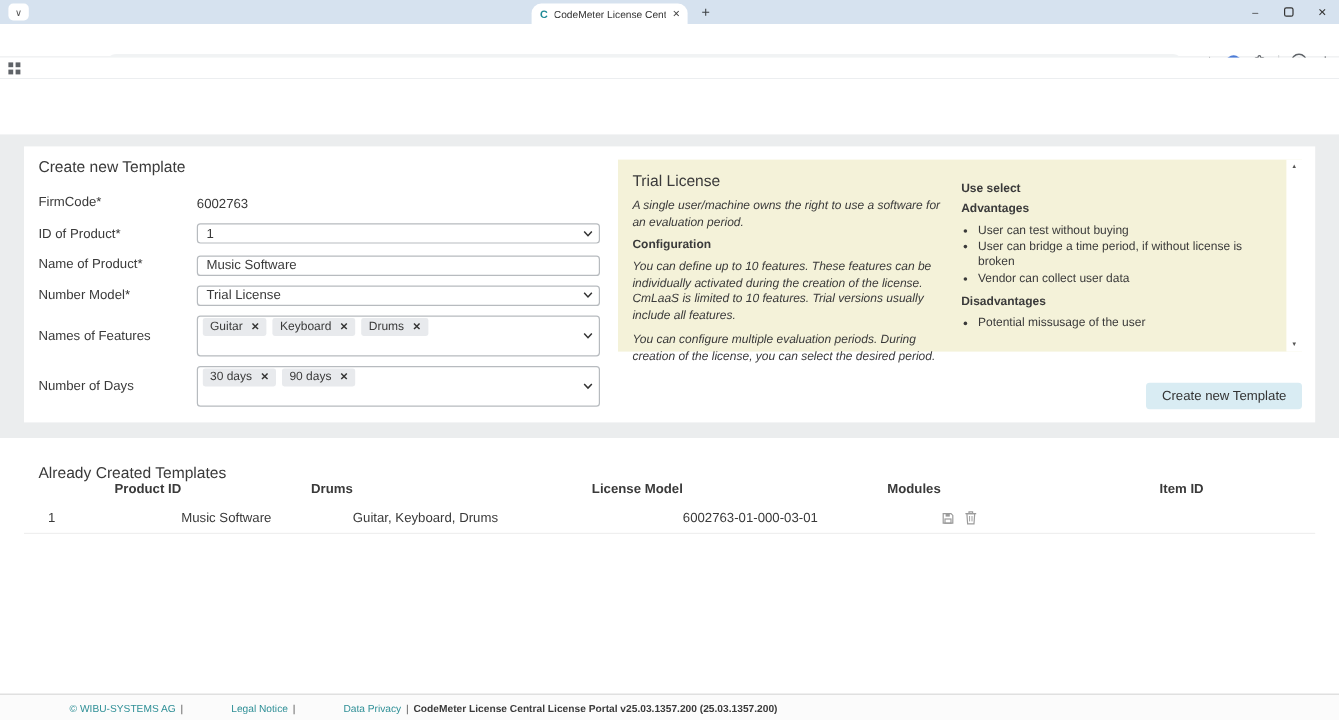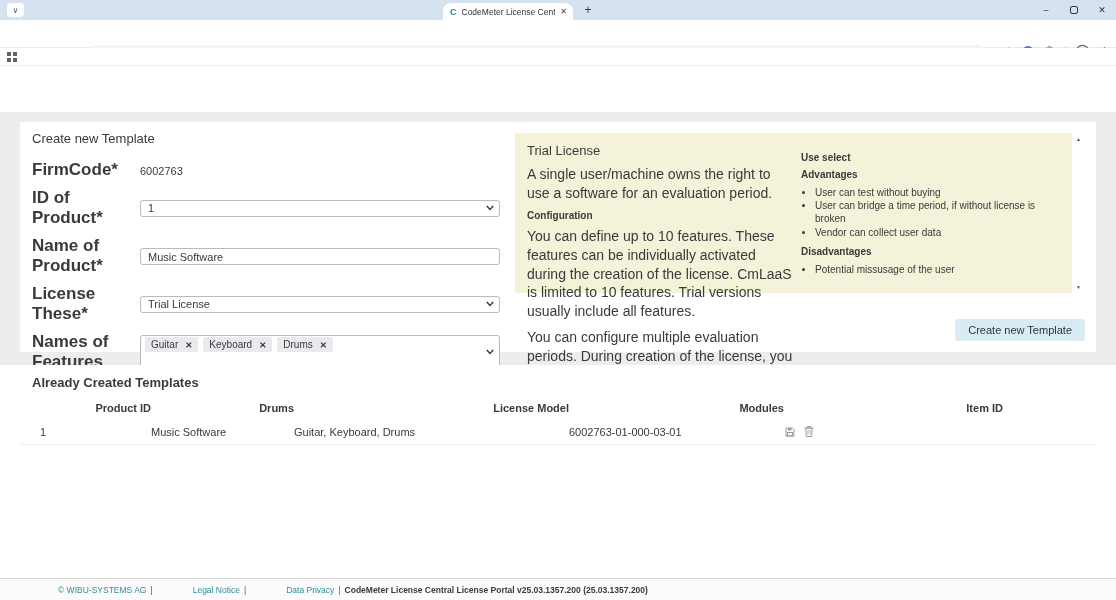--- a/index.html
+++ b/index.html
@@ -55,50 +55,50 @@
   .hdr-icon { position:absolute; top:80px; cursor:pointer; }
 
   
   .gray-band { position:absolute; top:112px; left:0; right:0; height:253px; background:#ebedee; }
   .card1 { position:absolute; left:20px; top:122px; width:1076px; height:230px; background:#fff; }
   .sec-title { font-size:13px; color:#3a3a3a; }
   .card1 .sec-title { position:absolute; left:12px; top:9px; }
 
   .form { position:absolute; left:12px; top:38px; width:468px; }
   .frow { display:flex; align-items:center; margin-bottom:8px; min-height:17px; }
-  .flabel { width:108px; font-size:17px; font-weight:bold; color:#3a3a3a; flex:0 0 auto; }
+  .flabel { width:132px; font-size:11px; font-weight:normal; color:#3a3a3a; flex:0 0 auto; }
   .fctrl { flex:1; position:relative; }
   .static-val { font-size:11px; color:#3a3a3a; }
   .selbox, .inputbox, .multibox { border:1px solid #b7bbbf; border-radius:3px; background:#fff;
     font-size:11px; color:#3a3a3a; width:100%; }
   .selbox { height:17px; display:flex; align-items:center; padding:0 20px 0 7px; cursor:pointer; }
   .inputbox { height:17px; padding:0 7px; outline:none; font-family:"Liberation Sans", sans-serif; }
   .multibox { min-height:19px; display:flex; align-items:center; gap:5px; padding:1px 20px 16px 4px; cursor:pointer; }
   .chev { position:absolute; right:6px; top:50%; margin-top:-3px; }
   .chip { background:#e8eaed; border-radius:2px; padding:2px 6px; font-size:10px; color:#3a3a3a;
     display:flex; align-items:center; gap:7px; }
   .chip .x { font-size:8.5px; font-weight:bold; color:#333; cursor:pointer; }
 
   .infopanel { position:absolute; left:495px; top:11px; width:570px; height:160px; background:#f4f2d9; }
   .ip-left  { position:absolute; left:12px; top:10px; width:266px; }
   .ip-right { position:absolute; left:286px; top:19px; width:258px; }
   .ip-title { font-size:13px; color:#3a3a3a; margin-bottom:7px; }
-  .ip-p { font-size:14px; color:#3a3a3a; line-height:1.35; margin-bottom:7px; }
+  .ip-p { font-size:10px; color:#3a3a3a; line-height:1.35; margin-bottom:7px;font-style:italic; }
   .ip-h { font-size:10px; font-weight:bold; color:#3a3a3a; margin-bottom:6px; }
   .ip-ul { margin:0 0 7px 14px; }
   .ip-ul li { font-size:10px; color:#3a3a3a; line-height:1.32; }
   .ip-scroll { position:absolute; right:0; top:0; bottom:0; width:13px; background:#fff;
     display:flex; flex-direction:column; justify-content:space-between; align-items:center; padding:3px 0; }
   .ip-scroll span { font-size:5px; color:#555; cursor:pointer; }
 
   .create-btn { position:absolute; right:11px; bottom:11px; background:#d9ecf3; border:0; border-radius:3px;
     font-size:11px; color:#333; padding:5px 13px; font-family:"Liberation Sans", sans-serif; cursor:pointer; }
 
   .card2 { position:absolute; left:20px; top:365px; width:1076px; height:213px; background:#fff; }
-  .card2 .sec-title { position:absolute; left:12px; top:10px;font-weight:bold; }
+  .card2 .sec-title { position:absolute; left:12px; top:21px; }
   .ttable { position:absolute; left:0; top:32px; width:100%; }
   .trow { display:grid; grid-template-columns:111px 143px 275px 215px 219px 1fr; padding-left:20px; align-items:center; }
   .trow.head { height:22px; font-size:11px; font-weight:bold; color:#3a3a3a;text-align:right; }
   .trow.data { height:26px; font-size:11px; color:#3a3a3a; border-bottom:1px solid #efefef; }
   .row-icons { display:flex; gap:7px; align-items:center; }
   .row-icons svg { cursor:pointer; }
 
   .pagefooter { position:absolute; left:0; right:0; top:578px; height:22px; background:#fbfbfb;
     border-top:1px solid #d9d9d9; display:flex; align-items:center; padding-left:22px; font-size:8.5px; color:#555; gap:4px; }
   .pagefooter .lnk { color:#2e8f96; cursor:pointer;margin-left:36px; }
@@ -239,21 +239,21 @@
         </span>
       </span>
     </div>
     <div class="frow">
       <span class="flabel">Name of Product*</span>
       <span class="fctrl">
         <input class="inputbox" type="text" value="Music Software" style="">
       </span>
     </div>
     <div class="frow">
-      <span class="flabel">License These*</span>
+      <span class="flabel">Number Model*</span>
       <span class="fctrl">
         <span class="selbox">
           <span>Trial License</span>
           <svg class="chev" width="8" height="6" viewBox="0 0 10 7">
               <path d="M1 1l4 4.3L9 1" stroke="#333" stroke-width="1.6" fill="none"></path>
             </svg>
         </span>
       </span>
     </div>
     <div class="frow">

